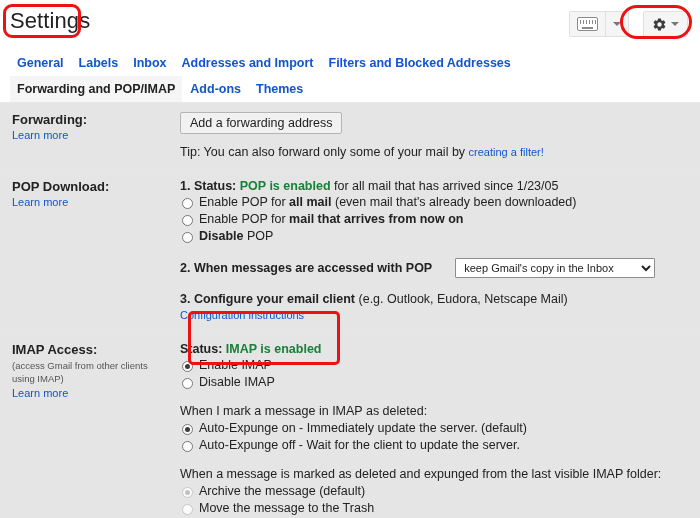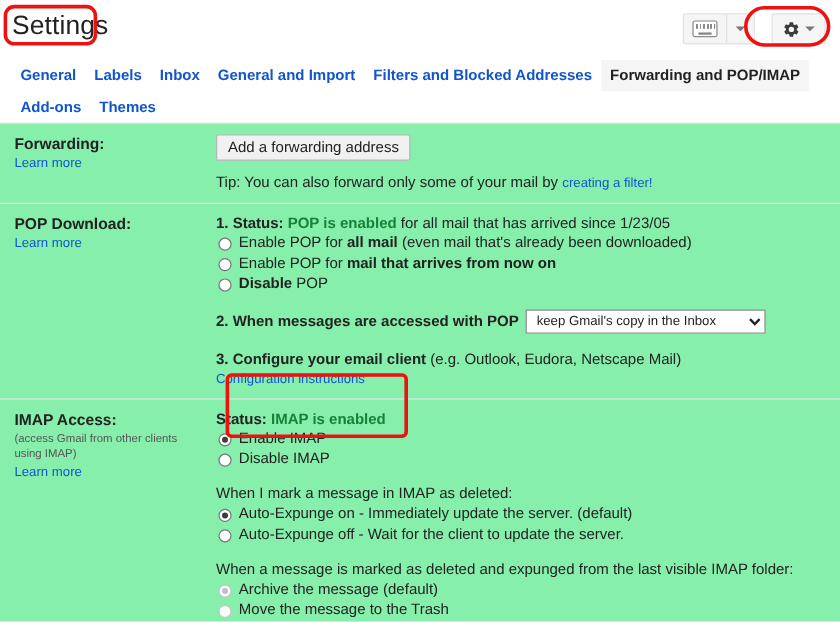--- a/index.html
+++ b/index.html
@@ -123,21 +123,21 @@
 
   
   .settings-body {
     border-top: 1px solid #e8e8e8;
     background: #f8f8f8;
   }
   .section {
     display: flex;
     border-bottom: 1px solid #e6e6e6;
     padding: 9px 0 10px 0;
-    background: #86efac;
+    background: #e5e5e5;
   }
   .section.last { border-bottom: none; }
   .sec-left {
     width: 180px;
     flex: 0 0 180px;
     padding-left: 12px;
     box-sizing: border-box;
   }
   .sec-label {
     font-weight: bold;
@@ -227,21 +227,21 @@
     font-weight: normal;
     font-size: 12.5px;
     color: #222222;
     margin-top: 14px;
     margin-bottom: 2px;
   }
 
   .select-row {
     display: flex;
     align-items: center;
-    gap: 6px;
+    gap: 23px;
     margin-top: 14px;
     font-size: 12.5px;
   }
   .sel {
     font-family: "Liberation Sans", sans-serif;
     font-size: 11px;
     color: #222222;
     background: #ffffff;
     border: 1px solid #8d8d8d;
     border-radius: 1px;
@@ -283,21 +283,21 @@
     <div class="gear-btn">
       <svg width="15" height="15" viewBox="0 0 24 24">
         <path fill="#3c3c3c" d="M19.14 12.94a7.07 7.07 0 000-1.88l2.03-1.58a.5.5 0 00.12-.64l-1.92-3.32a.5.5 0 00-.6-.22l-2.39.96a7.03 7.03 0 00-1.63-.94l-.36-2.54a.5.5 0 00-.5-.42h-3.84a.5.5 0 00-.5.42l-.36 2.54c-.59.24-1.13.56-1.63.94l-2.39-.96a.5.5 0 00-.6.22L2.65 8.84a.5.5 0 00.12.64l2.03 1.58a7.07 7.07 0 000 1.88l-2.03 1.58a.5.5 0 00-.12.64l1.92 3.32c.13.22.39.3.6.22l2.39-.96c.5.38 1.04.7 1.63.94l.36 2.54c.04.24.25.42.5.42h3.84c.25 0 .46-.18.5-.42l.36-2.54c.59-.24 1.13-.56 1.63-.94l2.39.96c.22.08.47 0 .6-.22l1.92-3.32a.5.5 0 00-.12-.64l-2.03-1.58zM12 15.6A3.6 3.6 0 1112 8.4a3.6 3.6 0 010 7.2z"></path>
       </svg>
       <span class="caret"></span>
     </div>
   </div>
 </div>
 
 <div class="tabbar">
-  <a class="tab" href="#">General</a><a class="tab" href="#">Labels</a><a class="tab" href="#">Inbox</a><a class="tab" href="#">General and Import</a><a class="tab" href="#">Filters and Blocked Addresses</a><a class="tab active" href="#">Forwarding and POP/IMAP</a><a class="tab" href="#">Add-ons</a><a class="tab" href="#">Themes</a>
+  <a class="tab" href="#">General</a><a class="tab" href="#">Labels</a><a class="tab" href="#">Inbox</a><a class="tab" href="#">Addresses and Import</a><a class="tab" href="#">Filters and Blocked Addresses</a><a class="tab active" href="#">Forwarding and POP/IMAP</a><a class="tab" href="#">Add-ons</a><a class="tab" href="#">Themes</a>
 </div>
 
 <div class="settings-body">
 
   <div class="section">
     <div class="sec-left">
       <div class="sec-label">Forwarding:</div>
       <a class="link" href="#">Learn more</a>
     </div>
     <div class="sec-right">

